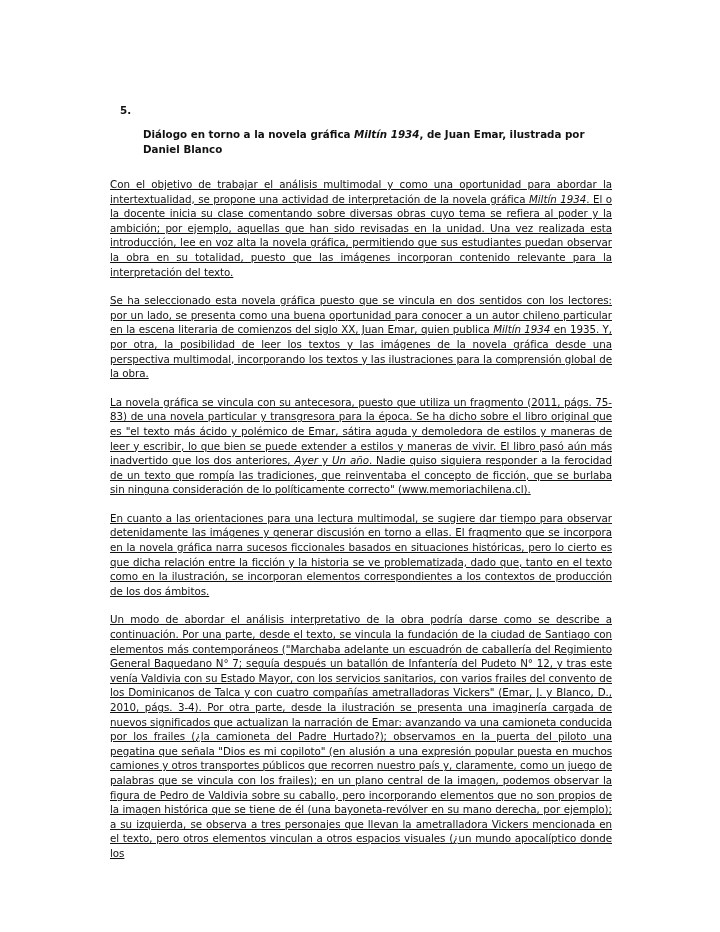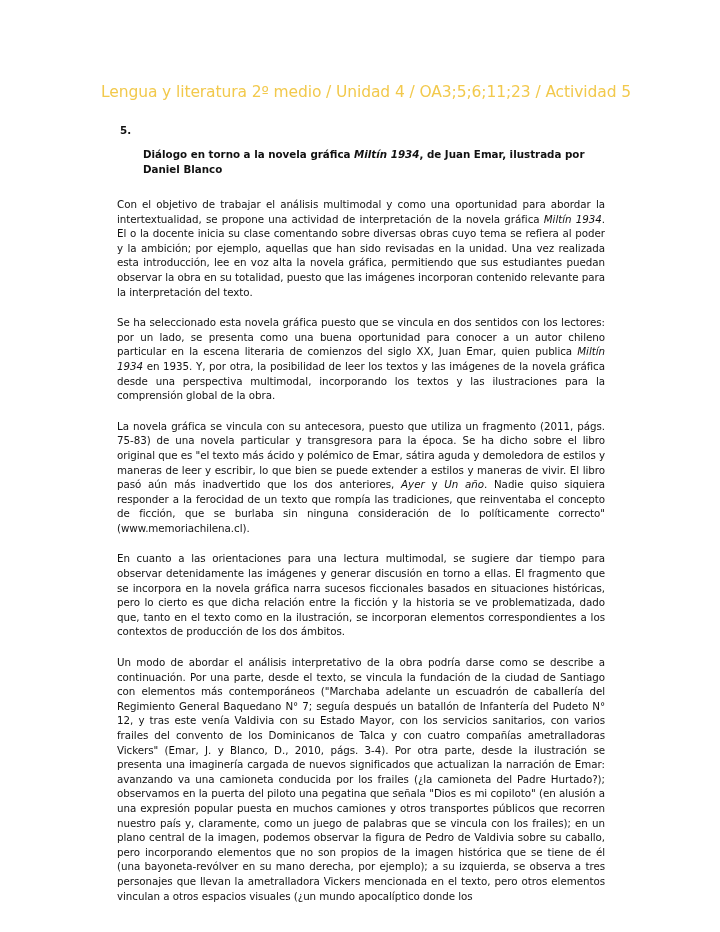--- a/index.html
+++ b/index.html
@@ -48,32 +48,32 @@
       flex: 1;
       margin-top: 24px;
     }
     .section-heading em {
       font-style: italic;
     }
     .paragraph {
       font-size: 10.3px;
       line-height: 14.6px;
       text-align: justify;
-      margin: 16px;
+      margin: 9px;
       letter-spacing: -0.05px;
+      text-decoration: underline;
     }
     .paragraph em { font-style: italic; }
     .p1 { margin-top: 20px; }
     .p-gap { margin-top: 14px; }
   </style>
 </head>
 <body>
 
 <div class="page">
-  <h1 class="doc-title">Lengua y literatura 2º medio / Unidad 4 / OA3;5;6;11;23 / Actividad 5</h1>
 
   <div class="section-heading">
     <span class="num">5.</span>
     <span class="heading-text"><span>Diálogo en torno a la novela gráfica </span><em>Miltín 1934</em><span>, de Juan Emar, ilustrada por Daniel Blanco</span></span>
   </div>
 
   <p class="paragraph p1"><span>Con el objetivo de trabajar el análisis multimodal y como una oportunidad para abordar la intertextualidad, se propone una actividad de interpretación de la novela gráfica </span><em>Miltín 1934</em><span>. El o la docente inicia su clase comentando sobre diversas obras cuyo tema se refiera al poder y la ambición; por ejemplo, aquellas que han sido revisadas en la unidad. Una vez realizada esta introducción, lee en voz alta la novela gráfica, permitiendo que sus estudiantes puedan observar la obra en su totalidad, puesto que las imágenes incorporan contenido relevante para la interpretación del texto.</span></p>
 
   <p class="paragraph p-gap"><span>Se ha seleccionado esta novela gráfica puesto que se vincula en dos sentidos con los lectores: por un lado, se presenta como una buena oportunidad para conocer a un autor chileno particular en la escena literaria de comienzos del siglo XX, Juan Emar, quien publica </span><em>Miltín 1934</em><span> en 1935. Y, por otra, la posibilidad de leer los textos y las imágenes de la novela gráfica desde una perspectiva multimodal, incorporando los textos y las ilustraciones para la comprensión global de la obra.</span></p>
 

